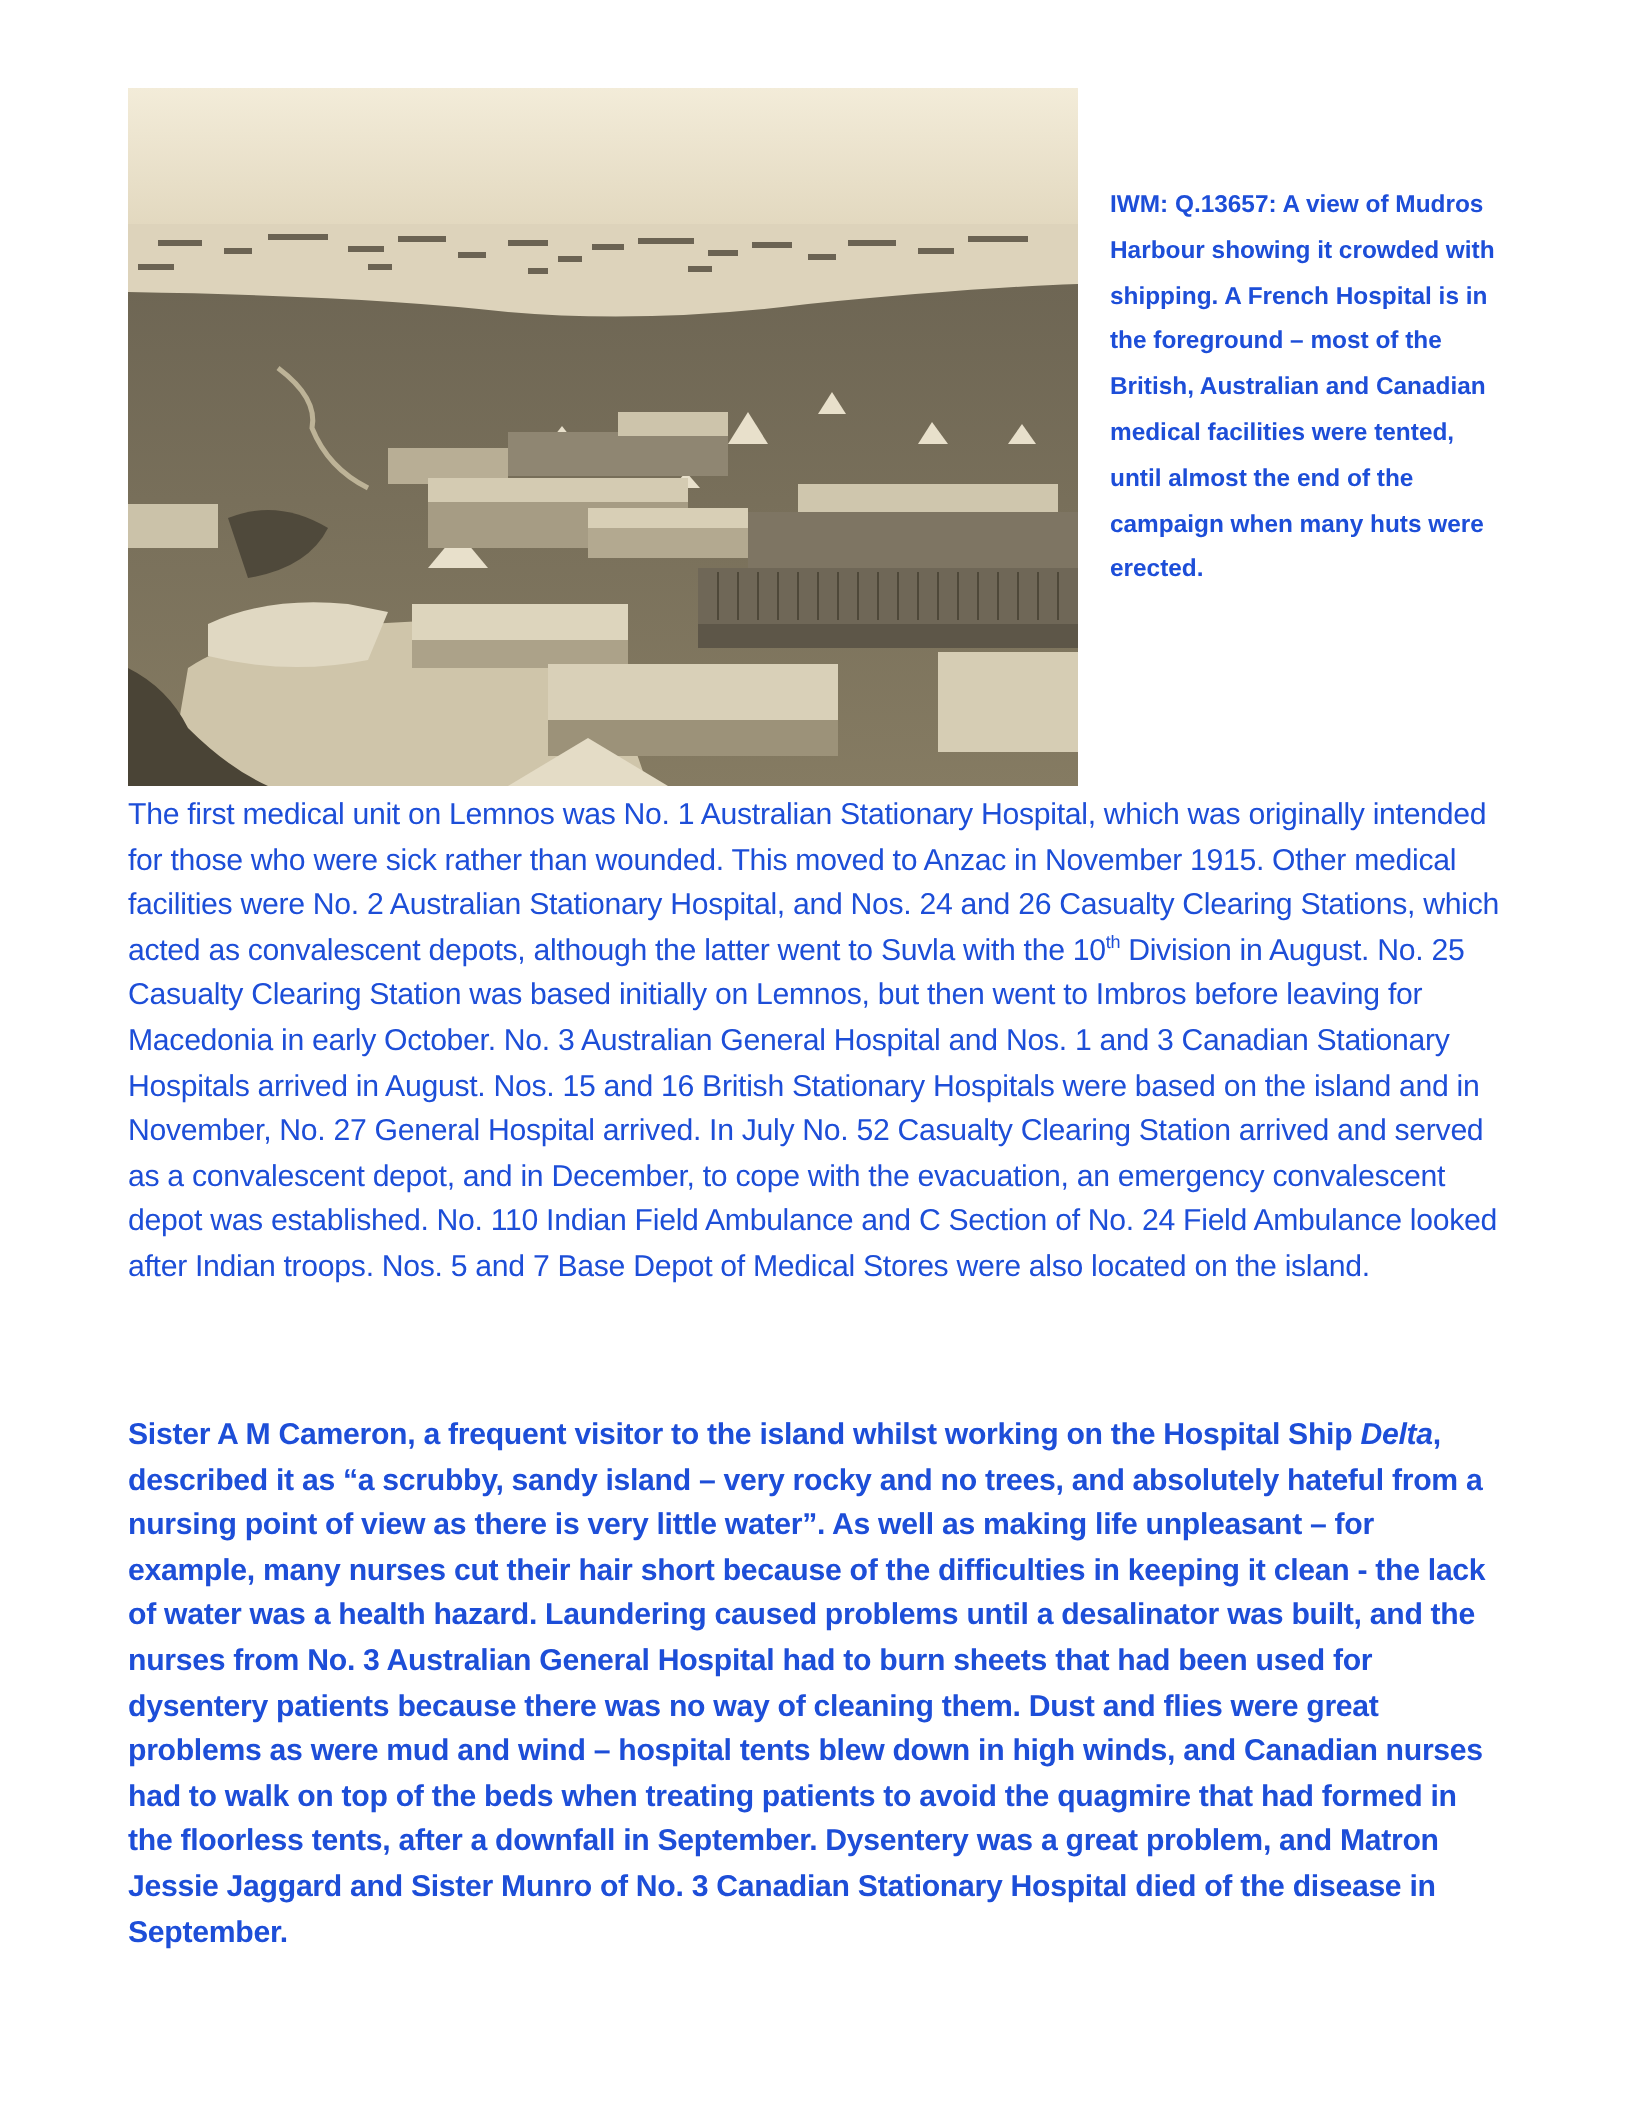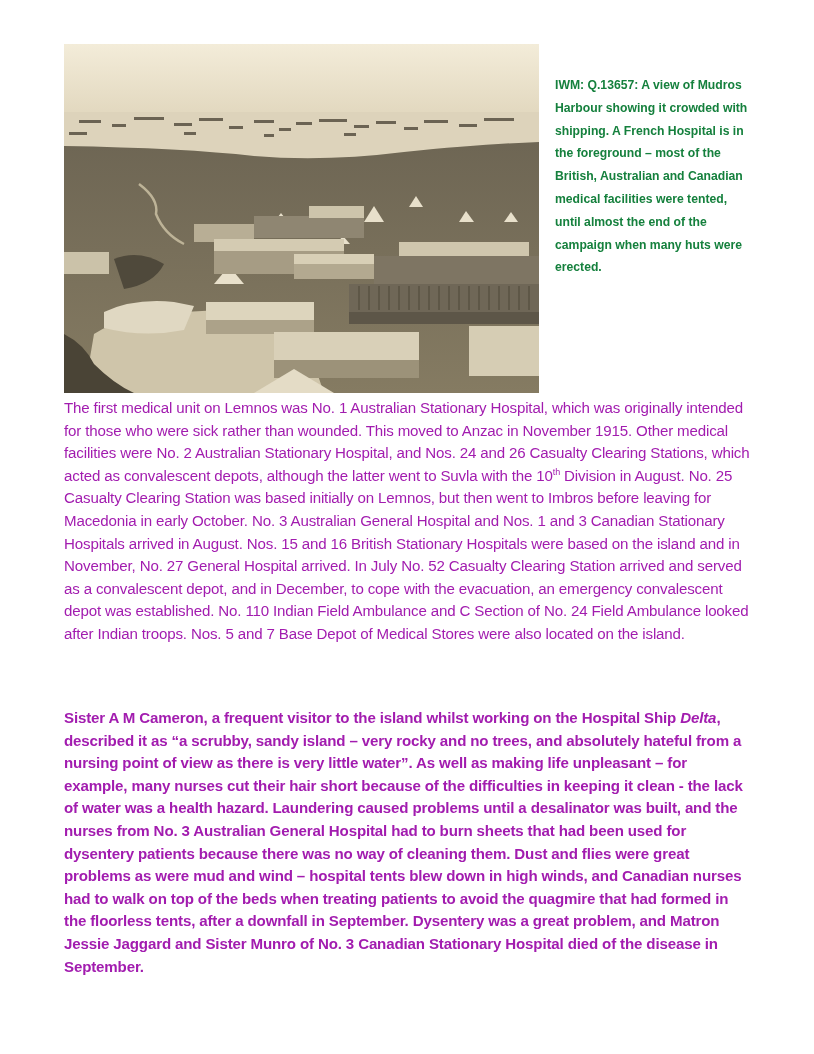--- a/index.html
+++ b/index.html
@@ -3,28 +3,28 @@
 <meta charset="utf-8">
 <style>
   html, body { margin: 0; padding: 0; background: #ffffff; }
   body { width: 814px; height: 1054px; position: relative; overflow: hidden; }
   .photo {
     position: absolute; left: 64px; top: 44px; width: 475px; height: 349px;
     overflow: hidden; background: #d8d0b8;
   }
   .photo svg { display: block; width: 100%; height: 100%; }
   .caption {
-    position: absolute; left: 555px; top: 74px; width: 195px;
+    position: absolute; left: 555px; top: 91px; width: 195px;
     font-family: "Liberation Sans", sans-serif; font-weight: bold;
-    font-size: 12.2px; line-height: 22.8px; color: #15803d;
+    font-size: 12.2px; line-height: 22.8px; color: #1d4ed8;
   }
   .body-text {
     position: absolute; left: 64px; width: 690px;
     font-family: "Liberation Sans", sans-serif; font-size: 15.1px;
-    line-height: 22.6px; color: #a21caf; letter-spacing: -0.15px;
+    line-height: 22.6px; color: #1d4ed8; letter-spacing: -0.15px;
   }
   .para1 { top: 397px; }
   .para2 { top: 707px; font-weight: bold; }
   .body-text p { margin: 0; }
   sup { font-size: 9px; line-height: 0; vertical-align: super; }
 </style>
 </head>
 <body>
 
 <div class="photo" title="Photograph of Mudros Harbour crowded with shipping, with a French Hospital of huts and tents in the foreground">

